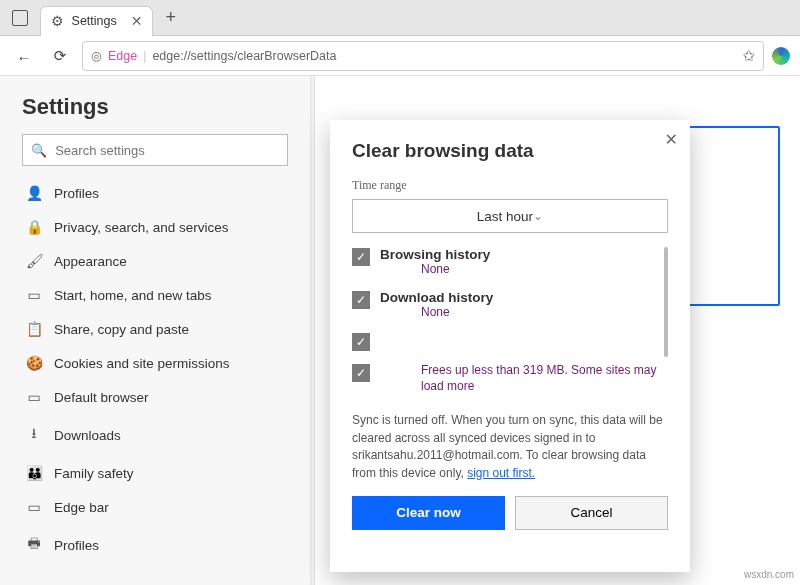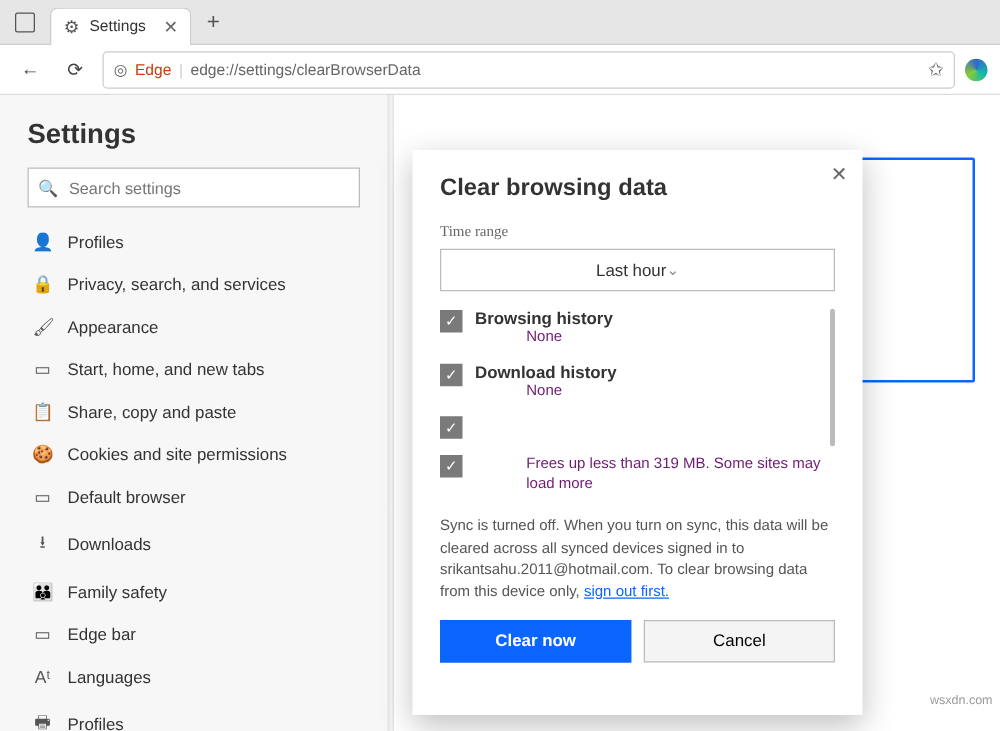--- a/index.html
+++ b/index.html
@@ -8,21 +8,21 @@
 .titlebar { display: flex; align-items: center; height: 36px; background: #e6e6e6; border-bottom: 1px solid #ccc; }
 .titlebar .win-icon { width: 16px; height: 16px; margin: 0 12px; border: 1.5px solid #555; border-radius: 2px; }
 .tab { display: flex; align-items: center; gap: 8px; background: #fff; height: 30px; padding: 0 10px; margin-top: 6px; border-radius: 6px 6px 0 0; border: 1px solid #ccc; border-bottom: none; font-size: 12.5px; }
 .tab .gear { font-size: 14px; color: #555; }
 .tab .close { font-size: 14px; color: #666; margin-left: 6px; }
 .newtab { font-size: 18px; color: #555; padding: 0 12px; }
 
 .toolbar { display: flex; align-items: center; height: 40px; background: #fff; border-bottom: 1px solid #ddd; padding: 0 10px; gap: 8px; }
 .toolbar .btn { width: 28px; height: 28px; display: flex; align-items: center; justify-content: center; color: #444; font-size: 15px; border-radius: 4px; }
 .addrbar { flex: 1; height: 30px; border: 1px solid #ccc; border-radius: 4px; display: flex; align-items: center; padding: 0 8px; gap: 6px; font-size: 12.5px; color: #666; }
-.addrbar .host { color: #c2410c; }
+.addrbar .host { color: #ec4899; }
 .addrbar .sep { color: #ccc; }
 .addrbar .fav { margin-left: auto; font-size: 15px; }
 .edgeicon { width: 18px; height: 18px; border-radius: 50%; background: conic-gradient(#36c 0deg, #1ba 120deg, #8c3 240deg, #36c 360deg); }
 
 .main { display: flex; height: calc(585px - 76px); }
 .sidebar { width: 310px; padding: 18px 22px; overflow: hidden; position: relative; }
 .sidebar h1 { font-size: 22px; font-weight: 600; margin-bottom: 14px; }
 .search { display: flex; align-items: center; border: 1px solid #bbb; height: 32px; padding: 0 8px; gap: 8px; color: #999; font-size: 13px; margin-bottom: 10px; background: #fff; }
 .search input { border: none; outline: none; font-size: 13px; flex: 1; background: transparent; }
 .navlist { display: flex; flex-direction: column; }
@@ -44,21 +44,21 @@
 .row { display: flex; gap: 10px; margin-bottom: 12px; }
 .cb { flex: none; width: 18px; height: 18px; background: #7a7a7a; color: #fff; display: flex; align-items: center; justify-content: center; font-size: 12px; margin-top: 1px; cursor: pointer; }
 .row .title { font-size: 13.5px; font-weight: 600; }
 .row .desc { font-size: 12px; color: #701a75; line-height: 1.3; margin-left: 41px; }
 .syncnote { font-size: 12px; color: #555; line-height: 1.45; margin: 6px 0 14px 0; }
 .syncnote a { color: #0a66ff; text-decoration: underline; cursor: pointer; }
 .actions { display: flex; gap: 10px; }
 .actions button { flex: 1; height: 34px; font-size: 13.5px; border: 1px solid #bbb; background: #f4f4f4; cursor: pointer; }
 .actions button.primary { background: #0a66ff; color: #fff; border-color: #0a66ff; font-weight: 600; }
 
-.watermark { position: absolute; bottom: 19px; right: 6px; font-size: 10px; color: #999; }
+.watermark { position: absolute; bottom: 5px; right: 6px; font-size: 10px; color: #999; }
 </style>
 </head>
 <body>
 
 <div class="titlebar">
   <div class="win-icon"></div>
   <div class="tab">
     <span class="gear">⚙</span>
     <span>Settings</span>
     <span class="close">✕</span>
@@ -121,24 +121,20 @@
         </div>
         <div class="navitem">
           <span class="ic">👪</span>
           <span>Family safety</span>
         </div>
         <div class="navitem">
           <span class="ic">▭</span>
           <span>Edge bar</span>
         </div>
         <div class="navitem">
-          <span class="ic">Aᵗ</span>
-          <span>Languages</span>
-        </div>
-        <div class="navitem">
           <span class="ic">🖶</span>
           <span>Profiles</span>
         </div>
       </div>
   </div>
   <div class="rightshade"></div>
   <div class="content">
     <div class="contentinner">
       <div class="bluebox"></div>
     </div>

